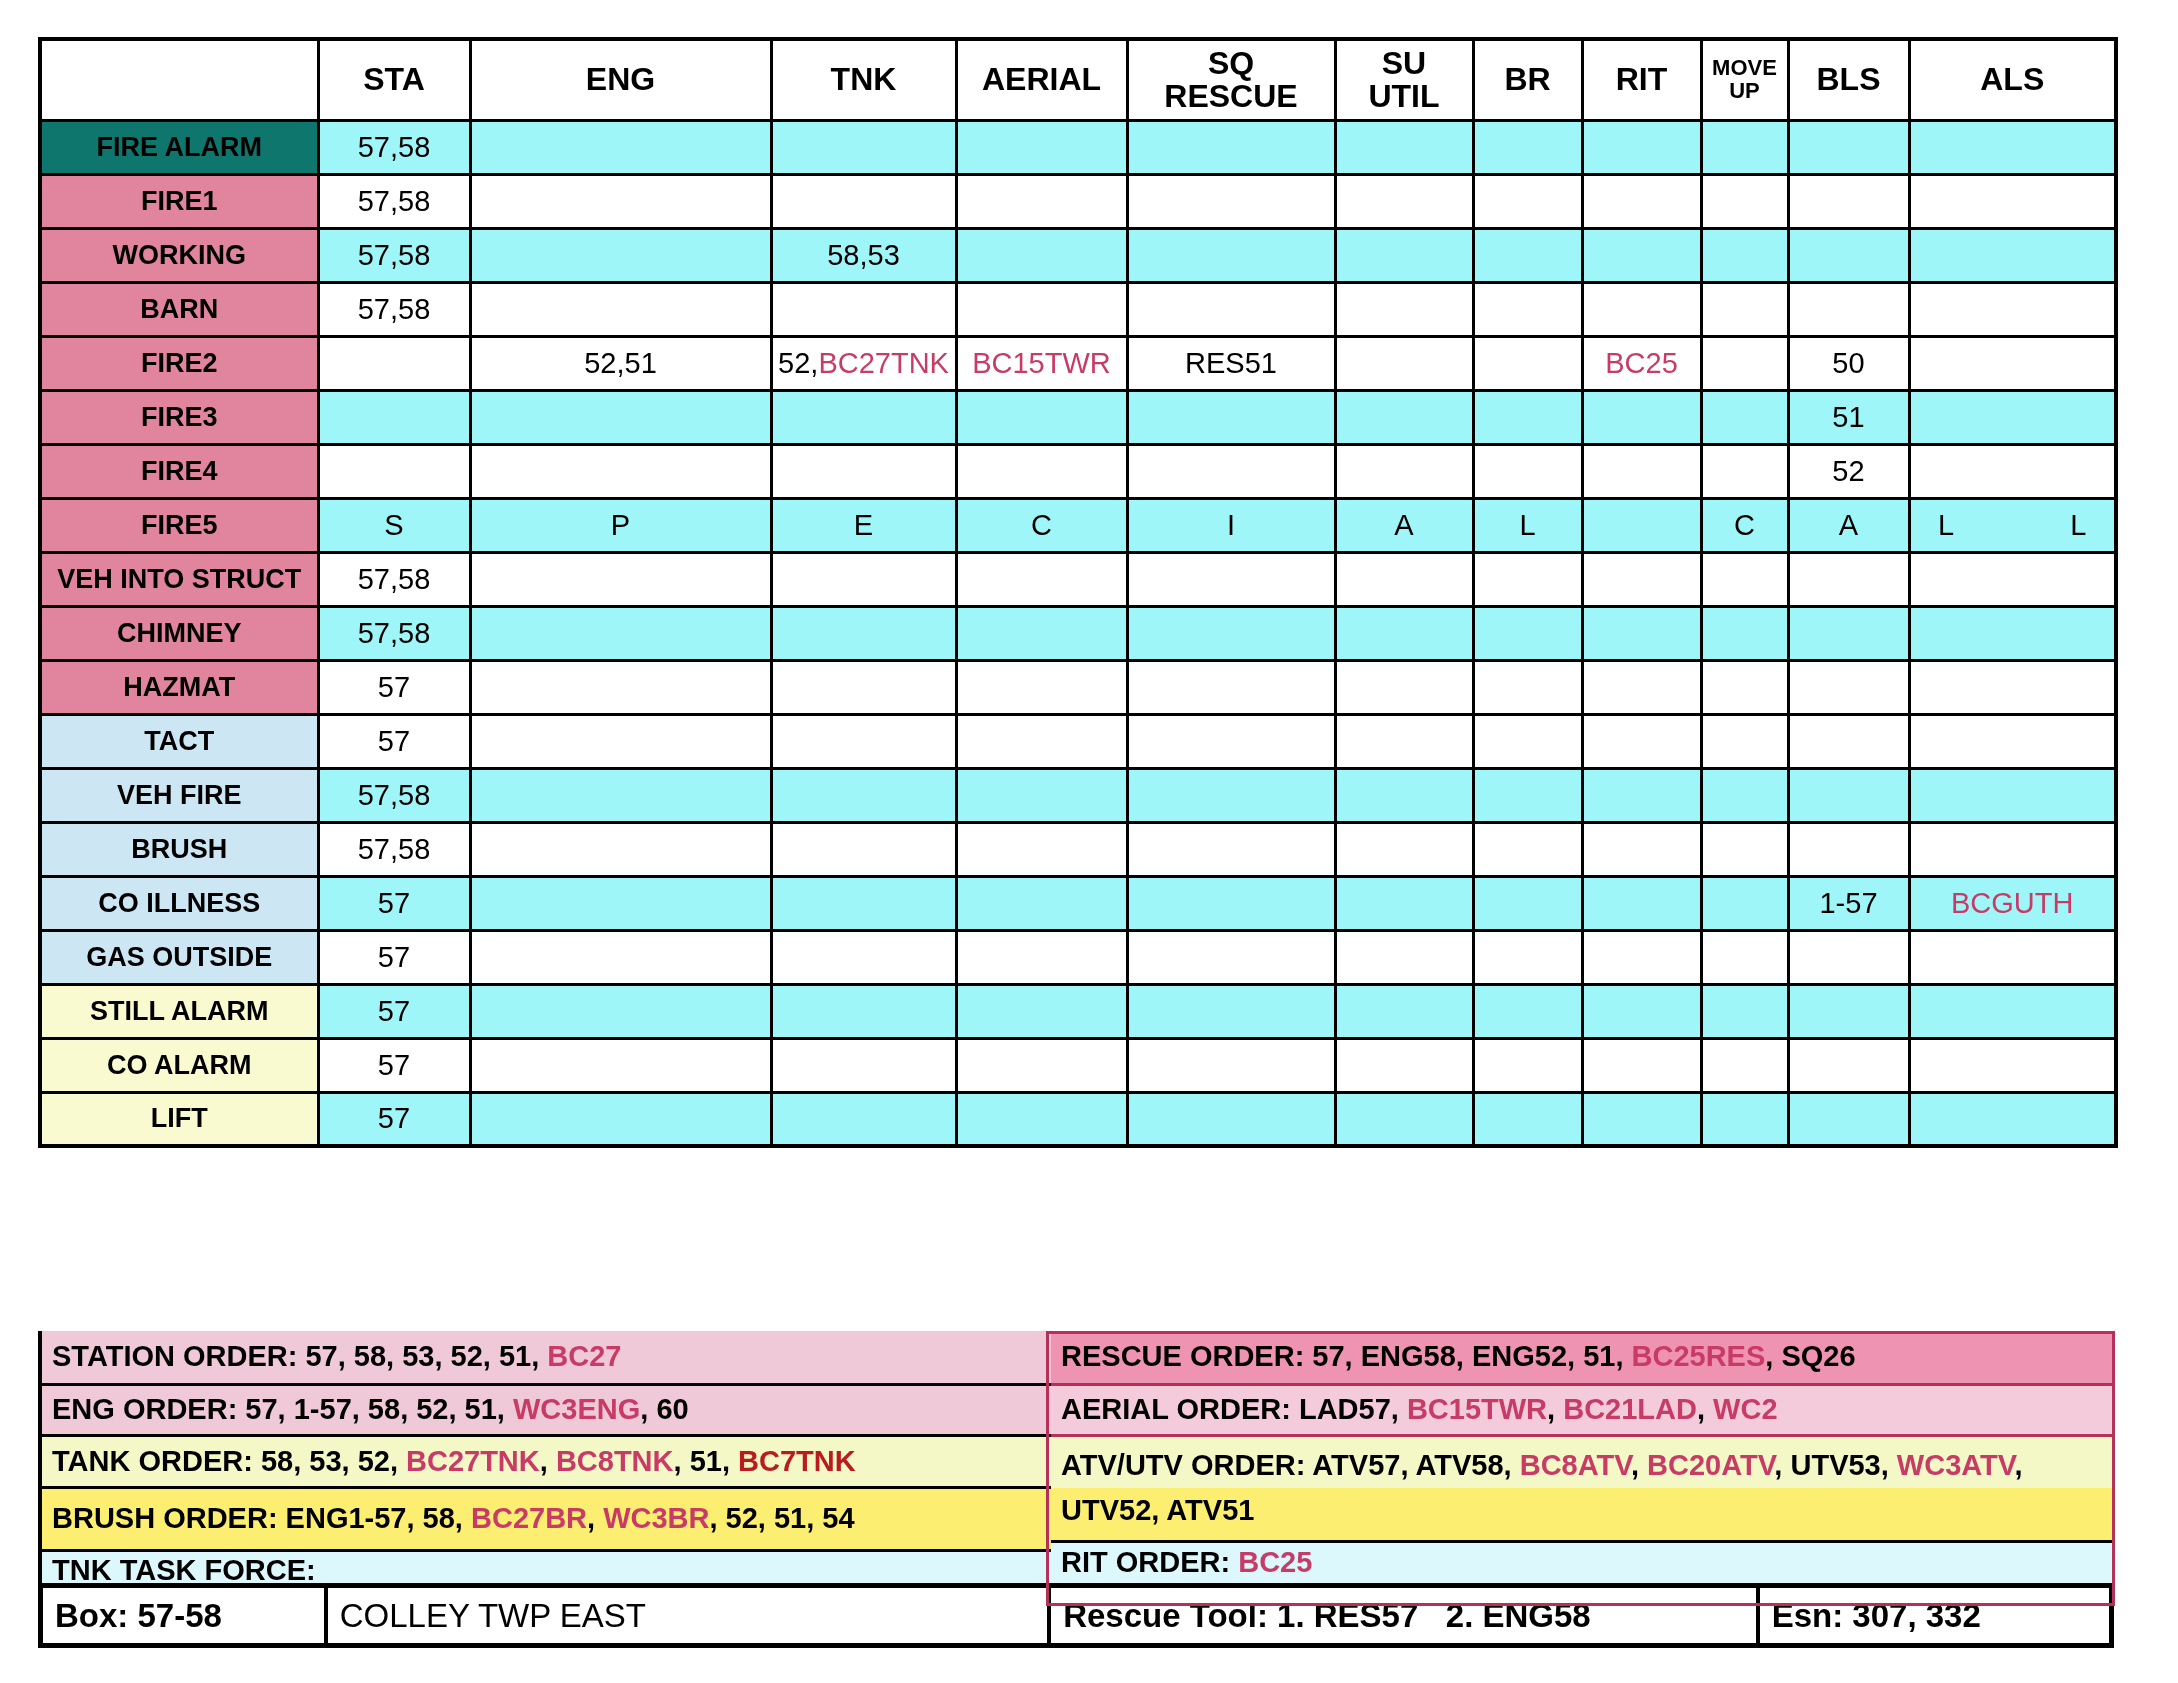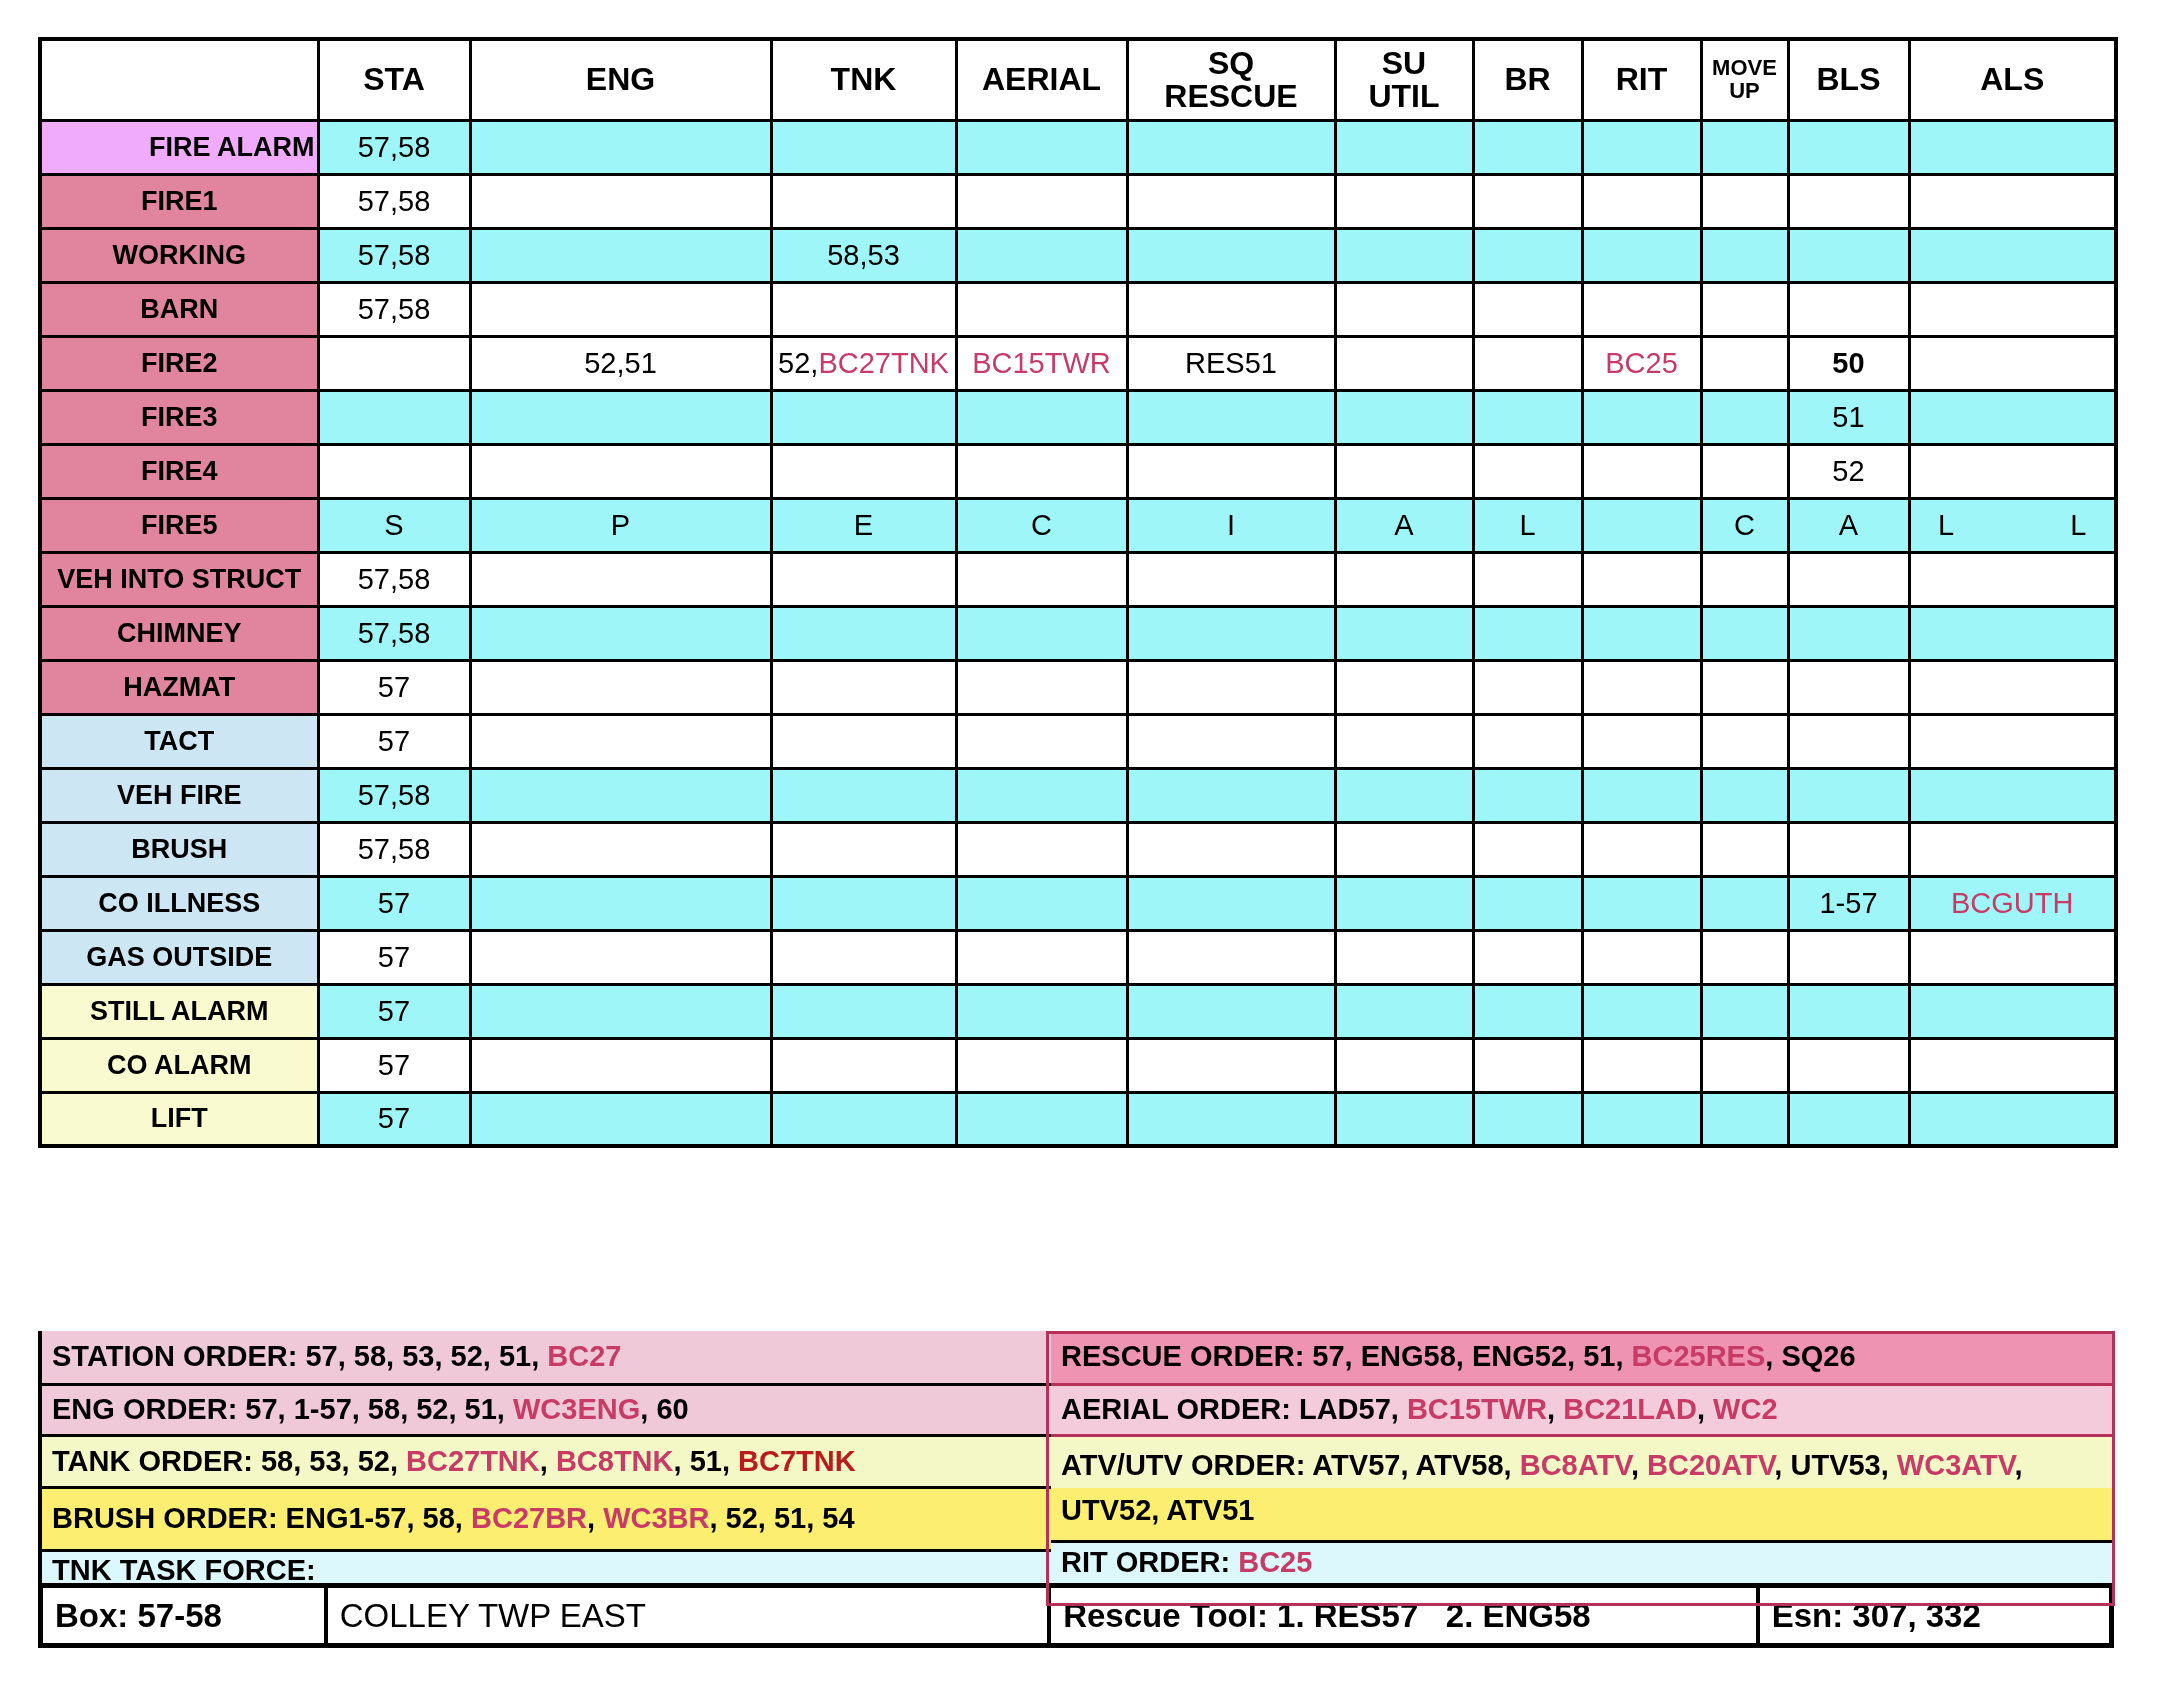--- a/index.html
+++ b/index.html
@@ -71,21 +71,21 @@
           <th style="width: 109px;">BR</th>
           <th style="width: 119px;">RIT</th>
           <th class="small" style="width: 87px;">MOVE
 UP</th>
           <th style="width: 121px;">BLS</th>
           <th style="width: 207px;">ALS</th>
         </tr>
       </thead>
     <tbody>
         <tr>
-          <td class="lbl" style="background: #f0abfc; text-align: right;">FIRE ALARM</td>
+          <td class="lbl" style="background: #0f766e;">FIRE ALARM</td>
           <td style="background: rgb(159, 246, 248);">57,58</td>
           <td style="background: rgb(159, 246, 248);"></td>
           <td style="background: rgb(159, 246, 248);"></td>
           <td style="background: rgb(159, 246, 248);"></td>
           <td style="background: rgb(159, 246, 248);"></td>
           <td style="background: rgb(159, 246, 248);"></td>
           <td style="background: rgb(159, 246, 248);"></td>
           <td style="background: rgb(159, 246, 248);"></td>
           <td style="background: rgb(159, 246, 248);"></td>
           <td style="background: rgb(159, 246, 248);"></td>
@@ -137,21 +137,21 @@
           <td class="lbl" style="background: rgb(225, 132, 158);">FIRE2</td>
           <td style="background: rgb(255, 255, 255);"></td>
           <td style="background: rgb(255, 255, 255);">52,51</td>
           <td style="background: rgb(255, 255, 255);"><span class="blk">52,</span><span class="mag" style="color: rgb(199, 59, 102);">BC27TNK</span></td>
           <td style="background: rgb(255, 255, 255);"><span class="mag" style="color: rgb(199, 59, 102);">BC15TWR</span></td>
           <td style="background: rgb(255, 255, 255);">RES51</td>
           <td style="background: rgb(255, 255, 255);"></td>
           <td style="background: rgb(255, 255, 255);"></td>
           <td style="background: rgb(255, 255, 255);"><span class="mag" style="color: rgb(199, 59, 102);">BC25</span></td>
           <td style="background: rgb(255, 255, 255);"></td>
-          <td style="background: rgb(255, 255, 255); font-weight: bold;">50</td>
+          <td style="background: rgb(255, 255, 255);">50</td>
           <td style="background: rgb(255, 255, 255);"></td>
         </tr>
         <tr>
           <td class="lbl" style="background: rgb(225, 132, 158);">FIRE3</td>
           <td style="background: rgb(159, 246, 248);"></td>
           <td style="background: rgb(159, 246, 248);"></td>
           <td style="background: rgb(159, 246, 248);"></td>
           <td style="background: rgb(159, 246, 248);"></td>
           <td style="background: rgb(159, 246, 248);"></td>
           <td style="background: rgb(159, 246, 248);"></td>

